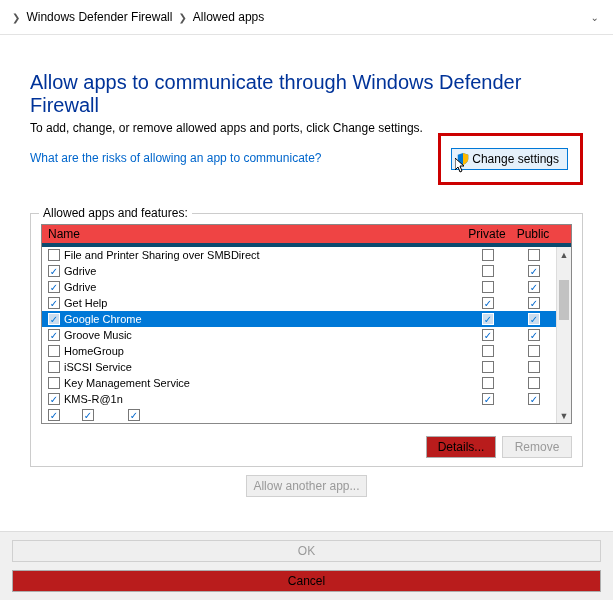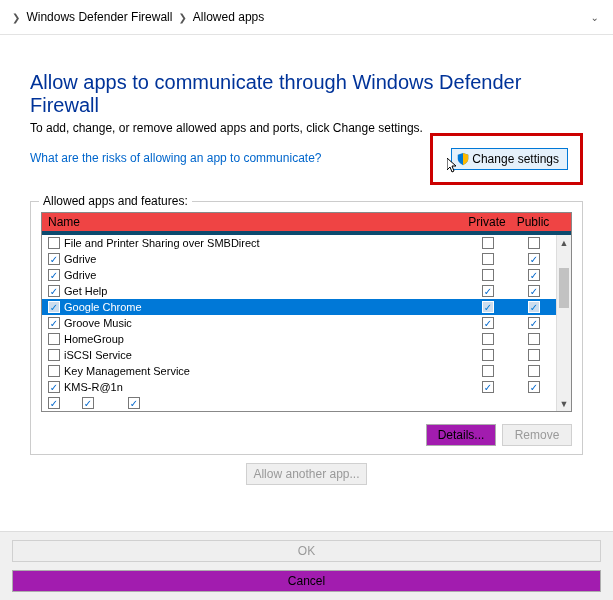--- a/index.html
+++ b/index.html
@@ -54,21 +54,21 @@
     margin-top: 12px;
     position: relative;
   }
   .risk-link {
     color: #0066cc;
     cursor: pointer;
     padding-top: 4px;
   }
   .highlight-box {
     border: 3px solid #c00;
-    padding: 12px 12px 12px 18px;
+    padding: 12px 12px 12px 10px;
     margin-left: auto;
     display: inline-flex;
     align-items: center;
     position: relative;
     top: -14px;
   }
   .change-btn {
     background: #e5f1fb;
     border: 1px solid #0078d7;
     padding: 3px 8px 3px 4px;
@@ -85,21 +85,21 @@
   }
   .cursor {
     position: absolute;
     left: 14px;
     top: 22px;
     width: 12px; height: 16px;
     pointer-events: none;
   }
   .groupbox {
     border: 1px solid #ccc;
-    margin-top: 2px;
+    margin-top: 14px;
     padding: 0;
     position: relative;
   }
   .grouptitle {
     position: relative;
     top: -8px;
     left: 8px;
     background: #fff;
     padding: 0 4px;
     display: inline-block;
@@ -180,21 +180,21 @@
   .btn-row {
     display: flex;
     justify-content: flex-end;
     gap: 6px;
     padding: 6px 10px 8px 0;
   }
   .btn {
     min-width: 70px;
     height: 22px;
     border: 1px solid #adadad;
-    background: #a21caf;
+    background: #b91c1c;
     font-family: inherit;
     font-size: 12px;
     cursor: pointer;
   }
   .btn:disabled {
     color: #9a9a9a;
     background: #efefef;
     border-color: #d0d0d0;
     cursor: default;
   }

